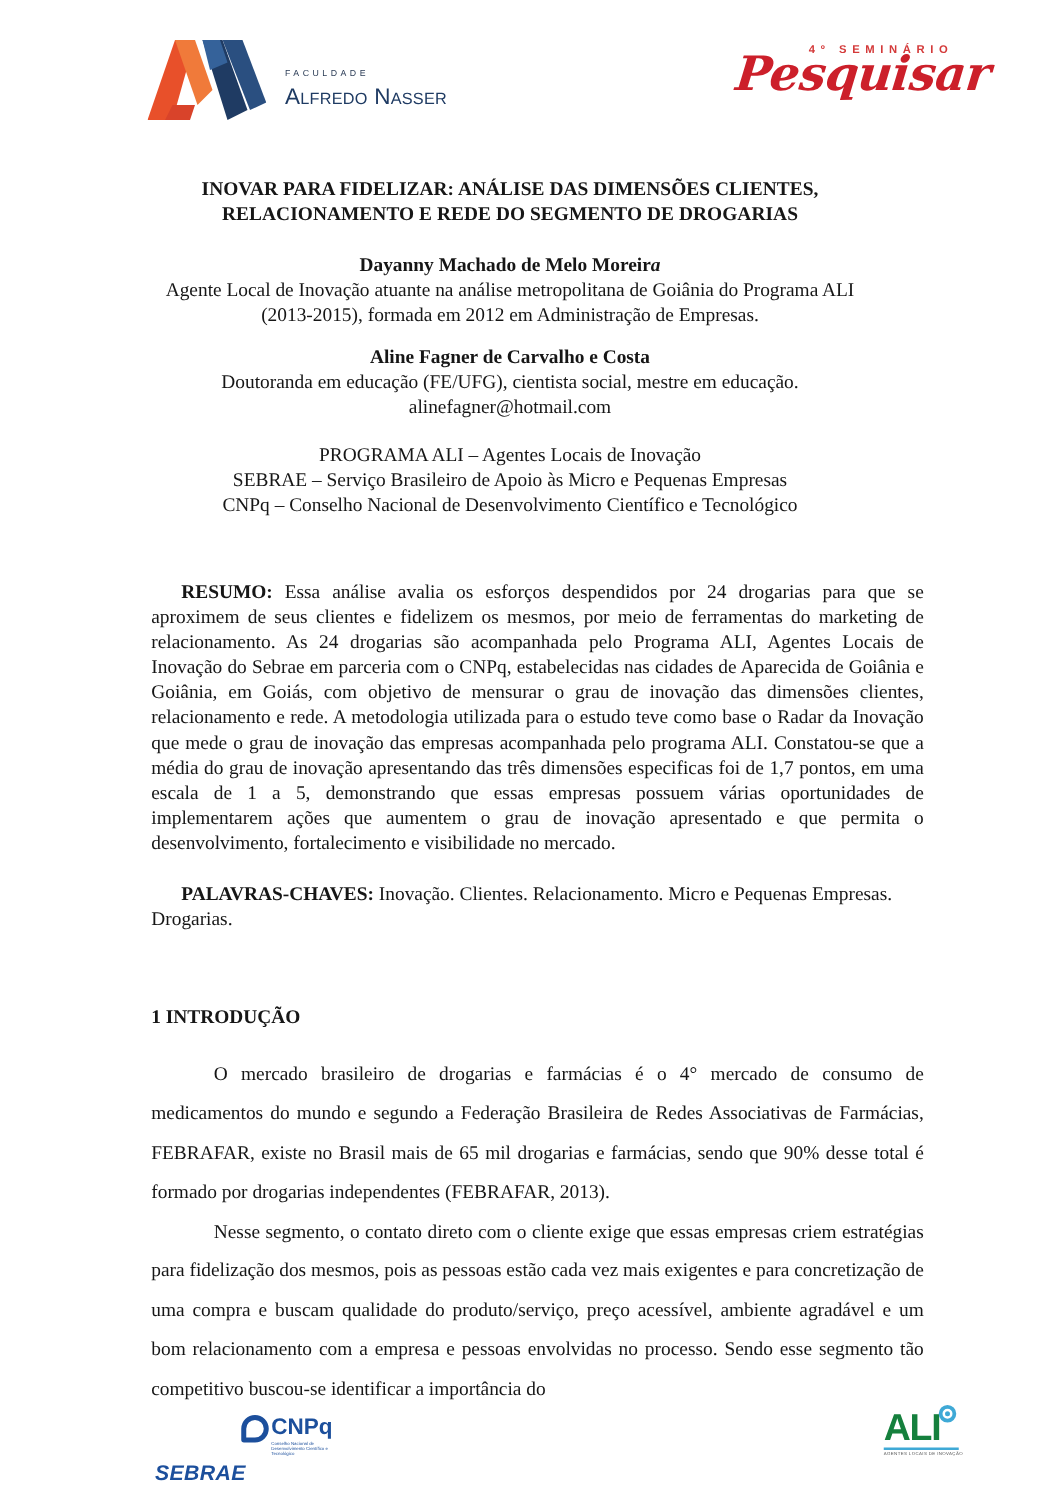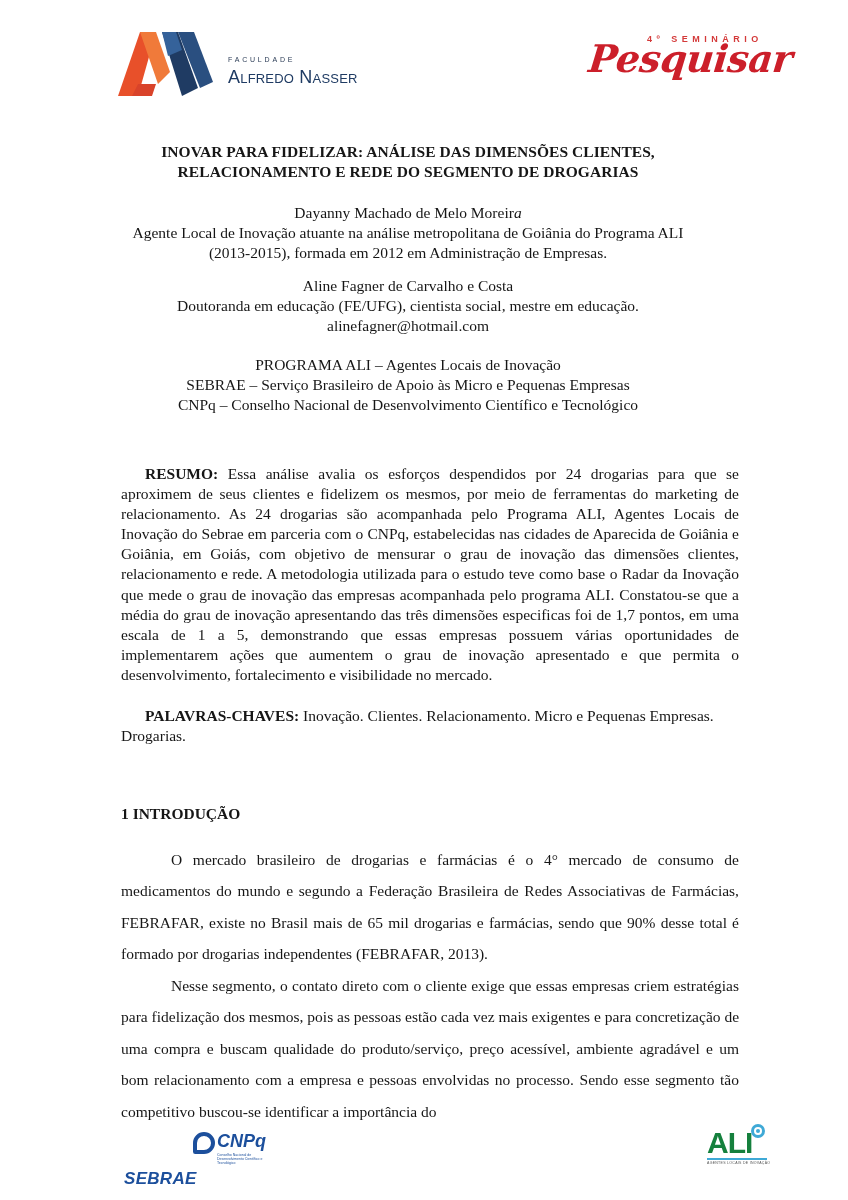--- a/index.html
+++ b/index.html
@@ -41,21 +41,21 @@
       font-size: 38px; color: #cc1f2a; letter-spacing: -0.5px; white-space: nowrap;
       transform: skewX(-6deg);
     }
 
     
     .center { position: absolute; left: 84px; width: 648px; text-align: center; }
     .title {
       top: 142px; font-size: 15.5px; font-weight: bold; line-height: 20px;
       letter-spacing: 0.05px;
     }
-    .author { font-size: 15.5px; font-weight: normal; line-height: 20px; }
+    .author { font-size: 15.5px; font-weight: bold; line-height: 20px; }
     .author em { font-style: italic; }
     .affil { font-size: 15.5px; line-height: 20px; }
 
     
     .abstract {
       position: absolute; left: 121px; width: 618px;
       font-size: 15.5px; line-height: 20.1px; text-align: justify;
     }
     .abstract b { font-weight: bold; margin-left: 24px; }
 
@@ -76,21 +76,21 @@
       font-family: "Liberation Sans", sans-serif; font-weight: bold; font-style: italic;
       font-size: 17px; color: #1c4f9c; letter-spacing: 0.3px;
     }
     .logo-cnpq { position: absolute; left: 193px; top: 1129px; width: 80px; height: 36px; }
     .logo-cnpq .ring {
       position: absolute; left: 0; top: 3px; width: 22px; height: 22px;
       border: 4px solid #1c4f9c; border-radius: 50% 50% 50% 10%;
     }
     .logo-cnpq .txt {
       position: absolute; left: 24px; top: 2px;
-      font-family: "Liberation Sans", sans-serif; font-weight: bold; font-style: italic;
+      font-family: "Liberation Sans", sans-serif; font-weight: bold; 
       font-size: 18px; color: #1c4f9c;
     }
     .logo-cnpq .sub {
       position: absolute; left: 24px; top: 24px; width: 60px;
       font-family: "Liberation Sans", sans-serif; font-size: 3.5px; line-height: 4px; color: #1c4f9c;
     }
     .logo-ali { position: absolute; left: 707px; top: 1124px; width: 64px; height: 44px; }
     .logo-ali .txt {
       position: absolute; left: 0; top: 4px;
       font-family: "Liberation Sans", sans-serif; font-weight: bold;

